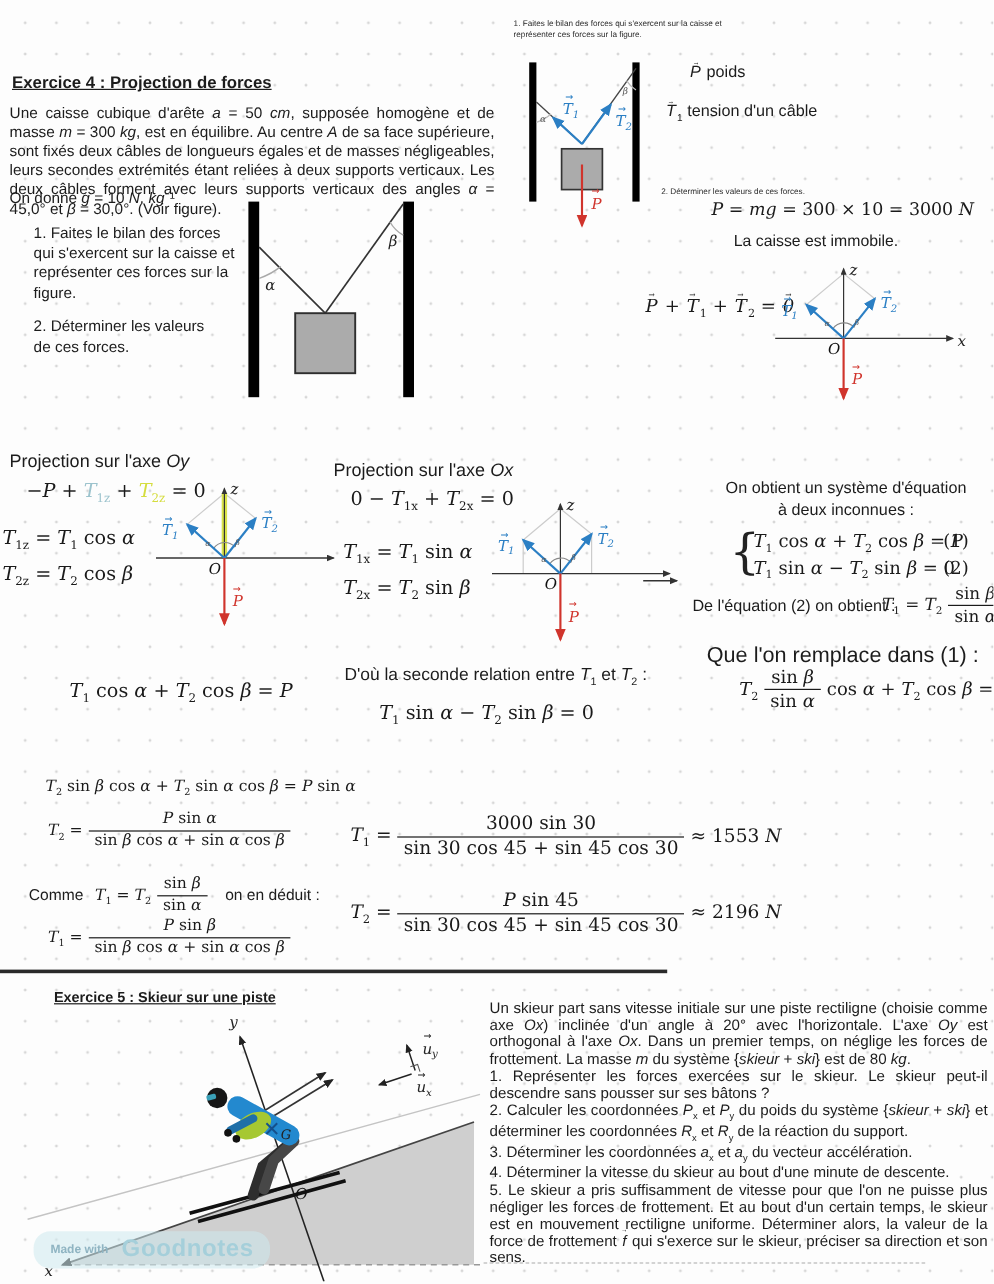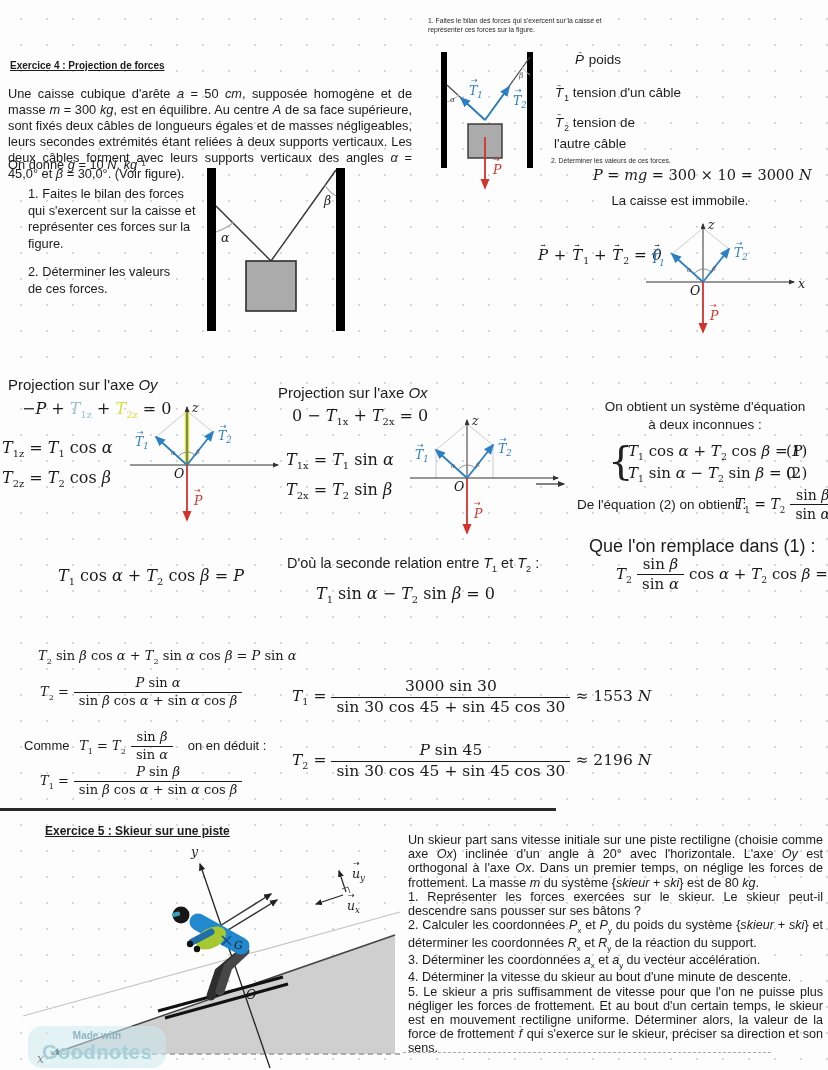--- a/index.html
+++ b/index.html
@@ -19,32 +19,32 @@
     transform:translateX(-50%) scaleX(.75);font-size:.55em;font-style:normal;color:inherit;}
   .btitle{font-weight:bold;text-decoration:underline;}
   .small-note{font-size:6.8px;color:#2b2b2b;line-height:1.35;}
   .frac{display:inline-flex;flex-direction:column;text-align:center;vertical-align:middle;margin:0 5px;line-height:1.15;}
   .frac .num{border-bottom:1.2px solid #1a1a1a;padding:0 5px 1px;}
   .frac .den{padding:1px 5px 0;}
   .c-teal{color:#9cc3cd;}
   .c-yg{color:#d5dd3f;}
   .dlab{font:italic 12.5px "DejaVu Serif",serif;}
   .ss{font-size:8.5px;}
-  .watermark{display:flex;align-items:center;gap:0;background:rgba(206,233,238,.55);
-    border-radius:14px;padding:4px 14px;flex-direction:column;}
+  .watermark{display:flex;align-items:center;gap:11px;background:rgba(206,233,238,.55);
+    border-radius:14px;padding:4px 14px;}
   .watermark .pre{font-size:10px;color:#8fb4c2;font-weight:bold;}
   .watermark .brand{font-size:20px;color:#a5cfda;font-weight:bold;letter-spacing:.5px;}
   .centered{text-align:center;}
 </style>
 </head>
 <body>
 
 <div id="page">
 
-  <div class="abs btitle" style="left:10px;top:60px;font-size:10px;">Exercice 4 : Projection de forces</div>
+  <div class="abs btitle" style="left:10px;top:60px;font-size:14px;">Exercice 4 : Projection de forces</div>
 
   <div class="abs j" style="left:8px;top:86px;width:404px;font-size:12.8px;line-height:1.25;">Une caisse cubique d'arête <i class="mv">a</i> = 50 <i class="mv">cm</i>, supposée homogène et de masse <i class="mv">m</i> = 300 <i class="mv">kg</i>, est en équilibre. Au centre <i class="mv">A</i> de sa face supérieure, sont fixés deux câbles de longueurs égales et de masses négligeables, leurs secondes extrémités étant reliées à deux supports verticaux. Les deux câbles forment avec leurs supports verticaux des angles <i class="mv">α</i> = 45,0° et <i class="mv">β</i> = 30,0°. (Voir figure).</div>
 
   <div class="abs" style="left:8px;top:155px;font-size:12.8px;">On donne <i class="mv">g</i> = 10 <i class="mv">N</i>. <i class="mv">kg</i>⁻¹</div>
 
   <div class="abs" style="left:28px;top:186px;width:172px;font-size:12.8px;line-height:1.3;">1. Faites le bilan des forces qui s'exercent sur la caisse et représenter ces forces sur la figure.</div>
   <div class="abs" style="left:28px;top:264px;width:160px;font-size:12.8px;line-height:1.3;">2. Déterminer les valeurs de ces forces.</div>
 
   <svg class="abs" style="left:190px;top:158px;" width="235" height="185" viewBox="0 0 235 185">
     <rect x="17" y="10" width="9" height="163" fill="#000"></rect>
@@ -84,21 +84,20 @@
     <text x="36" y="50" class="dlab" fill="#2b7fc4"><tspan>T</tspan><tspan class="ss" dy="3">1</tspan></text>
     <text x="38" y="38" style="font:8px 'DejaVu Sans',sans-serif" fill="#2b7fc4">→</text>
     <text x="80" y="60" class="dlab" fill="#2b7fc4"><tspan>T</tspan><tspan class="ss" dy="3">2</tspan></text>
     <text x="82" y="48" style="font:8px 'DejaVu Sans',sans-serif" fill="#2b7fc4">→</text>
     <text x="60" y="129" class="dlab" fill="#d0342c">P</text>
     <text x="60" y="117" style="font:8px 'DejaVu Sans',sans-serif" fill="#d0342c">→</text>
   </svg>
 
   <div class="abs" style="left:554px;top:52px;font-size:13.5px;margin-left:20px;"><span class="vec">P</span> poids</div>
   <div class="abs" style="left:554px;top:85px;font-size:13.5px;"><span class="vec">T</span><sub>1</sub> tension d'un câble</div>
-  <div class="abs" style="left:554px;top:113px;width:120px;font-size:13.5px;line-height:1.5;"><span class="vec">T</span><sub>2</sub> tension de l'autre câble</div>
 
   <div class="abs small-note" style="left:551px;top:156px;">2. Déterminer les valeurs de ces forces.</div>
   <div class="abs meq" style="left:557px;top:167px;font-size:14.5px;margin-left:36px;"><i class="mv">P</i> = <i class="mv">mg</i> = 300 × 10 = 3000 <i class="mv">N</i></div>
 
   <div class="abs centered" style="left:555px;top:193px;width:250px;font-size:13.2px;">La caisse est immobile.</div>
 
   <div class="abs meq" style="left:537px;top:246px;font-size:15px;"><span class="vec">P</span> + <span class="vec">T</span><sub>1</sub> + <span class="vec">T</span><sub>2</sub> = <span class="vec">0</span></div>
 
   <svg class="abs" style="left:628px;top:212px;" width="180" height="135" viewBox="0 0 180 135">
     <defs>

